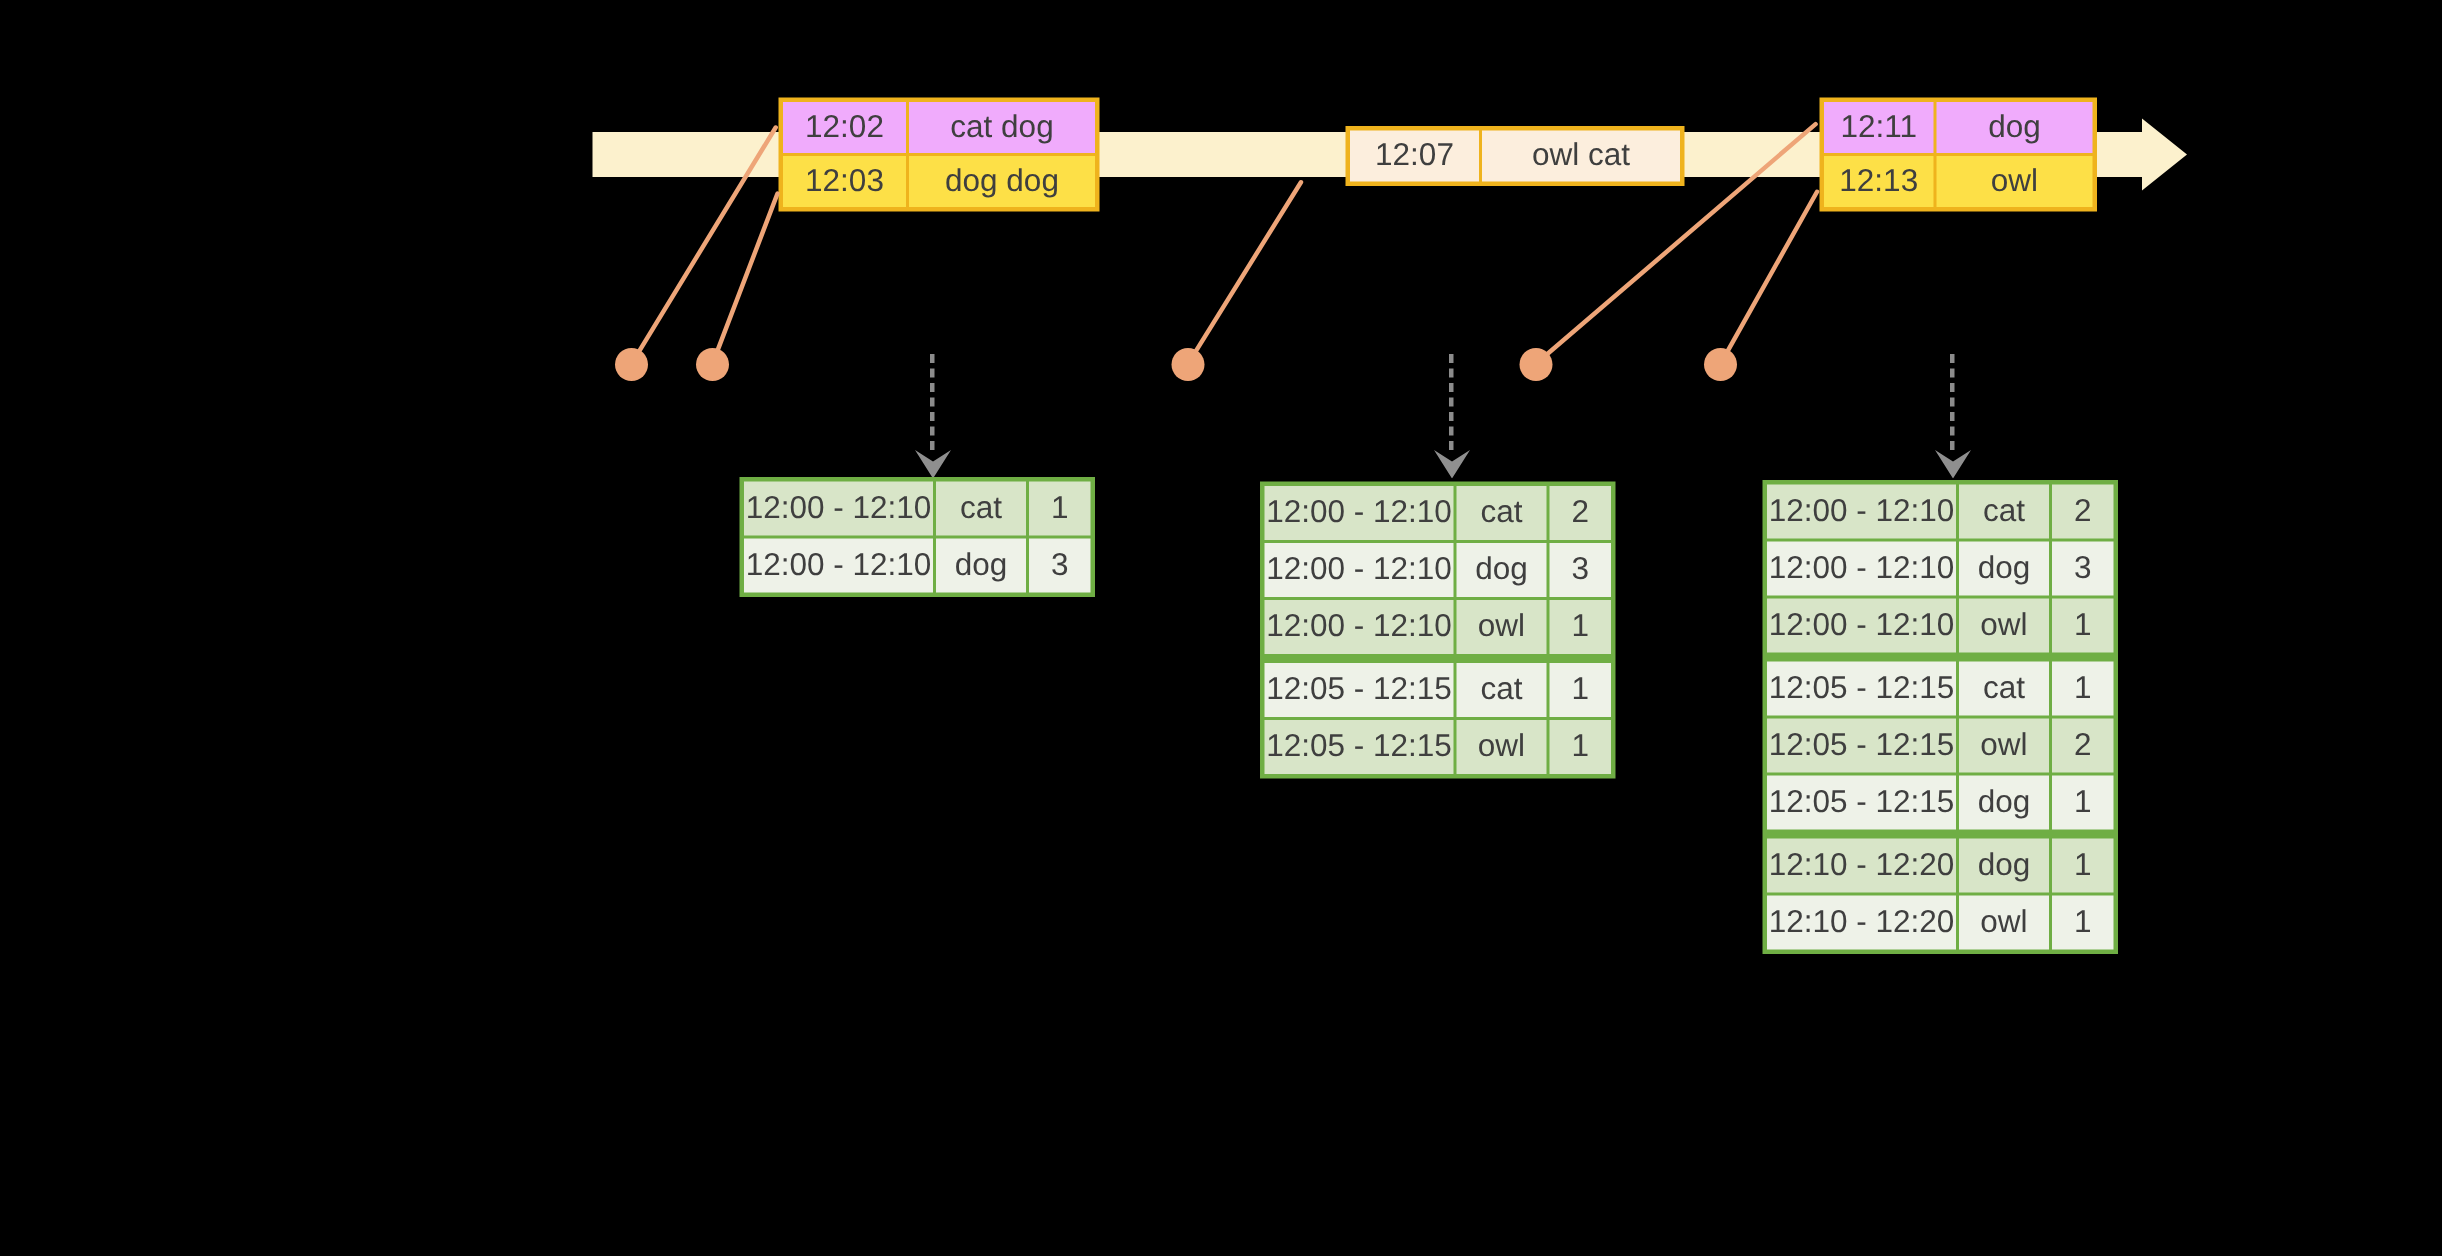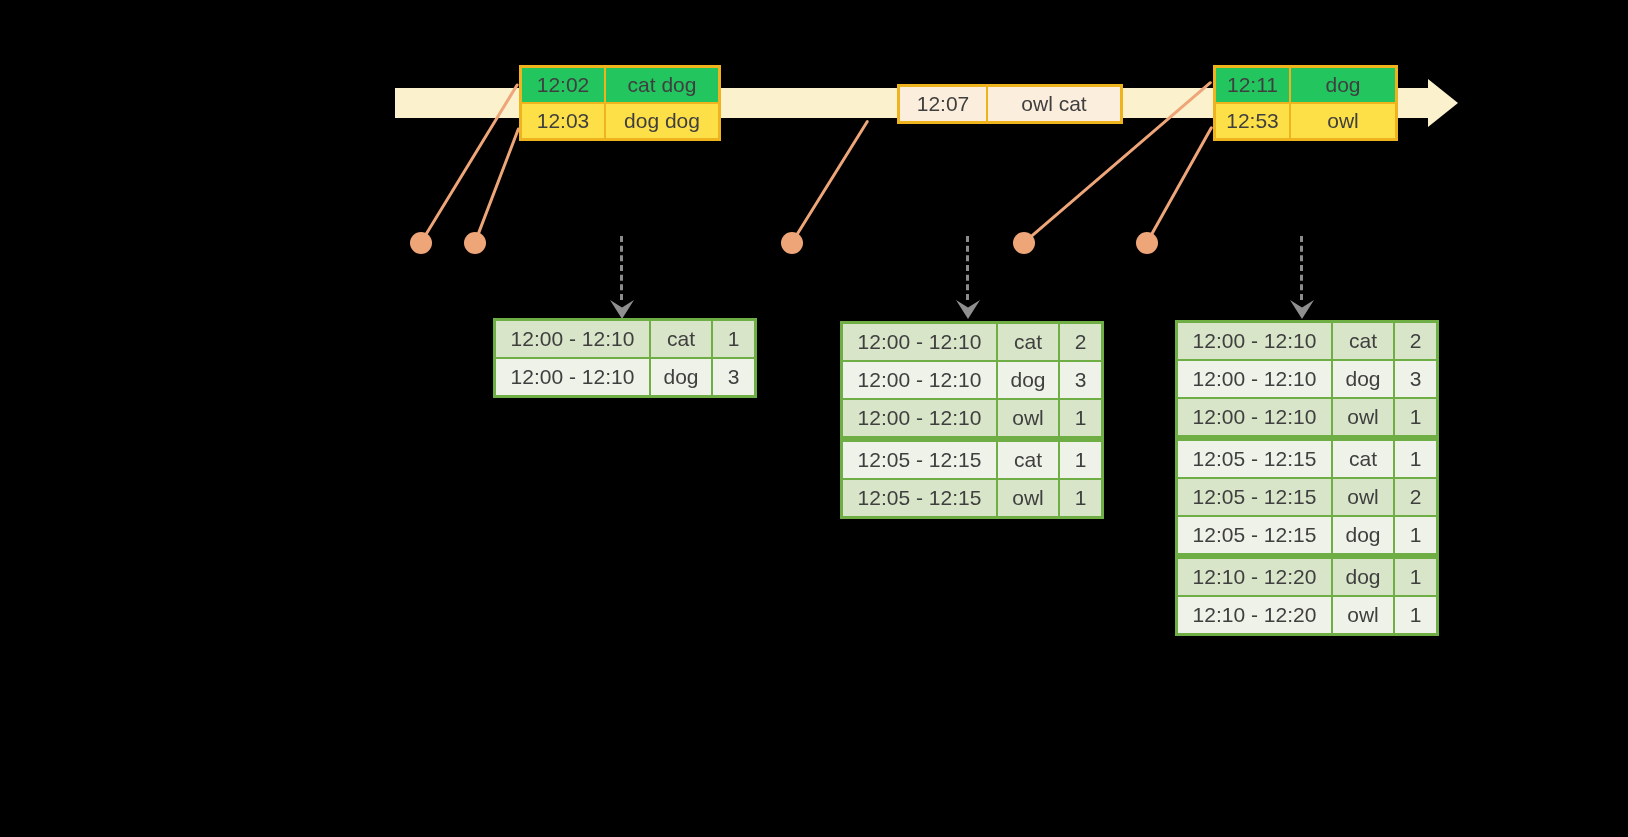--- a/index.html
+++ b/index.html
@@ -9,31 +9,31 @@
   }
   
   .band { position:absolute; left:395px; top:88px; width:1033px; height:30px; background:#fcf1cd; }
   .band-head { position:absolute; left:1428px; top:79px; width:0; height:0;
     border-top:24px solid transparent; border-bottom:24px solid transparent;
     border-left:30px solid #fcf1cd; }
   
   .etable { position:absolute; background:#efb31d; padding:3px; display:flex; flex-direction:column; gap:2px; }
   .etable .row { display:flex; gap:2px; height:34px; }
   .cell { display:flex; align-items:center; justify-content:center; font-size:21px; }
-  .etable .c-time { width:82px; } .etable .c-words { width:112px; }
+  .etable .c-time { width:82px; } .etable .c-words { width:124px; }
   #et1 .c-time { width:86px; } #et1 .c-words { width:132px; }
   #et2 .c-time { width:73px; } #et2 .c-words { width:104px; }
-  .etable .r-a .cell { background:#22c55e; }
+  .etable .r-a .cell { background:#f0abfc; }
   .etable .r-b .cell { background:#fde047; }
   .etable.single .r-a .cell { background:#fceedd; }
   
   .gtable { position:absolute; background:#6fae44; padding:3px; display:flex; flex-direction:column; gap:2px; }
   .gtable .row { display:flex; gap:2px; height:36px; }
   .gtable .row.group-start { margin-top:4px; }
-  .gtable .c-window { width:153px; } .gtable .c-word { width:60px; } .gtable .c-count { width:41px; }
+  .gtable .c-window { width:126px; } .gtable .c-word { width:60px; } .gtable .c-count { width:41px; }
   .gtable .r-a .cell { background:#d8e5c8; }
   .gtable .r-b .cell { background:#eef2e8; }
   
   .conn { position:absolute; height:3px; background:#eea578; transform-origin:0 50%; border-radius:2px; }
   .dot  { position:absolute; width:22px; height:22px; border-radius:50%; background:#eea578; }
   
   .darrow { position:absolute; top:236px; height:64px; width:0; border-left:3px dashed #8c8c8c; }
   .dhead  { position:absolute; top:300px; width:24px; height:19px; background:#8f8f8f;
     clip-path:polygon(0 0, 50% 40%, 100% 0, 50% 100%); }
 </style>
@@ -60,21 +60,21 @@
         <div class="cell c-time">12:07</div>
         <div class="cell c-words">owl cat</div>
       </div>
     </div>
   <div id="et2" class="etable" style="left:1213px; top:65px;">
       <div class="row r-a">
         <div class="cell c-time">12:11</div>
         <div class="cell c-words">dog</div>
       </div>
       <div class="row r-b">
-        <div class="cell c-time">12:53</div>
+        <div class="cell c-time">12:13</div>
         <div class="cell c-words">owl</div>
       </div>
     </div>
 
   <div class="conn" style="left:421px; top:241px; width:186px; transform:rotate(-58.6deg);"></div>
   <div class="conn" style="left:475px; top:241px; width:123px; transform:rotate(-69.1deg);"></div>
   <div class="conn" style="left:792px; top:241px; width:144px; transform:rotate(-58.1deg);"></div>
   <div class="conn" style="left:1024px; top:241px; width:247px; transform:rotate(-40.6deg);"></div>
   <div class="conn" style="left:1147px; top:241px; width:133px; transform:rotate(-60.7deg);"></div>
 

